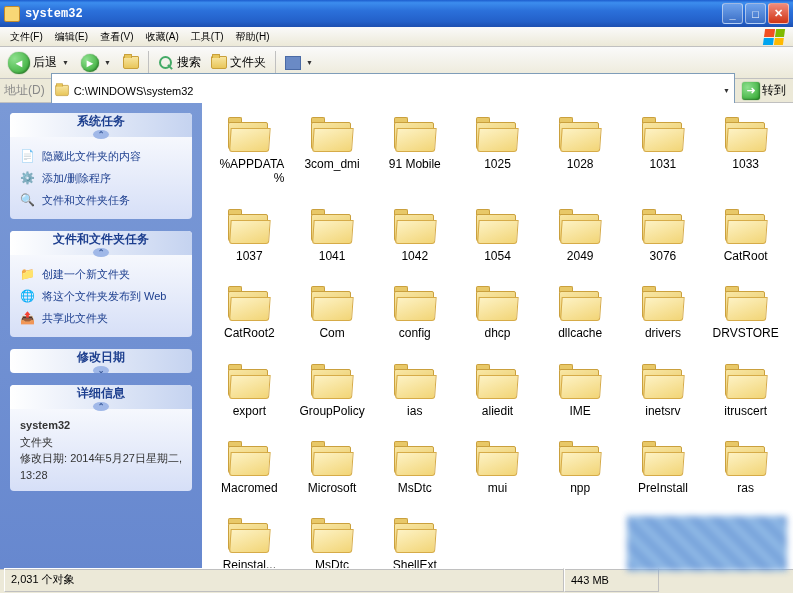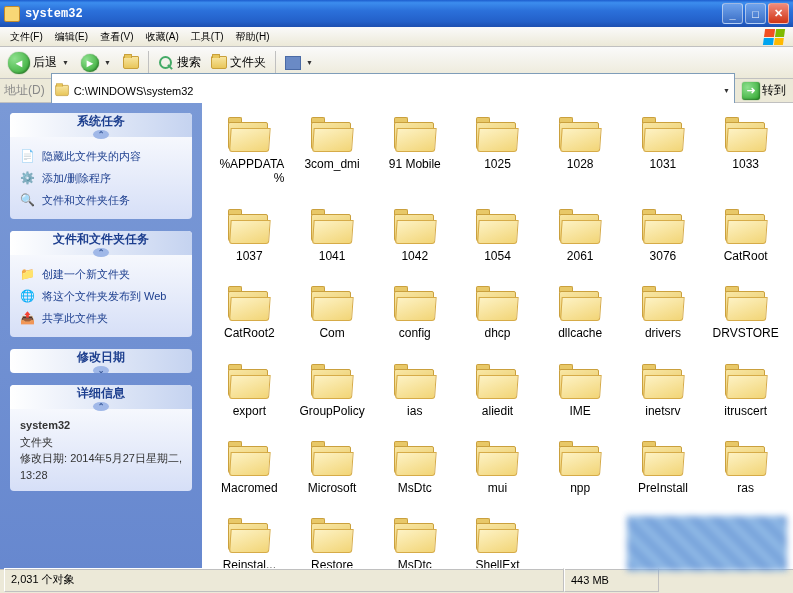--- a/index.html
+++ b/index.html
@@ -317,21 +317,21 @@
             <div class="front"></div>
           </div>
           <div class="label">1054</div>
         </div>
         <div class="fileitem">
           <div class="folder-lg">
             <div class="tab"></div>
             <div class="back"></div>
             <div class="front"></div>
           </div>
-          <div class="label">2061</div>
+          <div class="label">2049</div>
         </div>
         <div class="fileitem">
           <div class="folder-lg">
             <div class="tab"></div>
             <div class="back"></div>
             <div class="front"></div>
           </div>
           <div class="label">3076</div>
         </div>
         <div class="fileitem">
@@ -510,28 +510,20 @@
           </div>
           <div class="label">ras</div>
         </div>
         <div class="fileitem">
           <div class="folder-lg">
             <div class="tab"></div>
             <div class="back"></div>
             <div class="front"></div>
           </div>
           <div class="label">Reinstal...</div>
-        </div>
-        <div class="fileitem">
-          <div class="folder-lg">
-            <div class="tab"></div>
-            <div class="back"></div>
-            <div class="front"></div>
-          </div>
-          <div class="label">Restore</div>
         </div>
         <div class="fileitem">
           <div class="folder-lg">
             <div class="tab"></div>
             <div class="back"></div>
             <div class="front"></div>
           </div>
           <div class="label">MsDtc</div>
         </div>
         <div class="fileitem">

